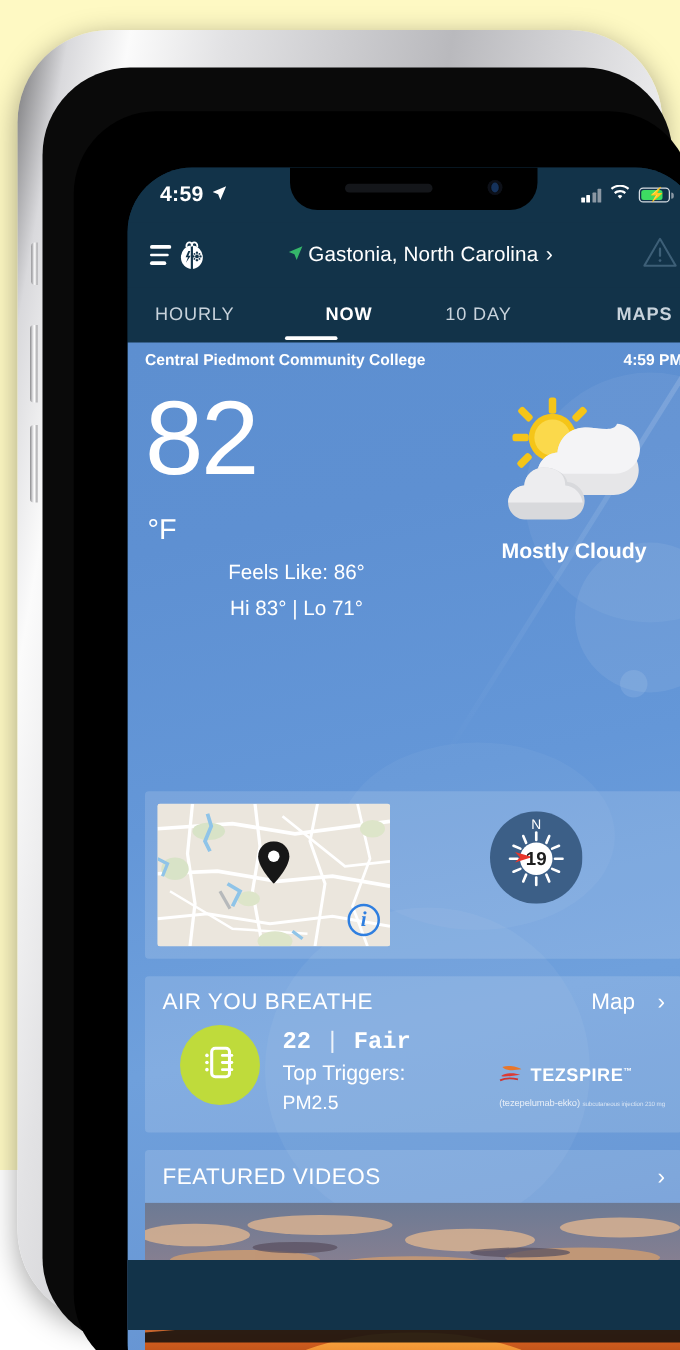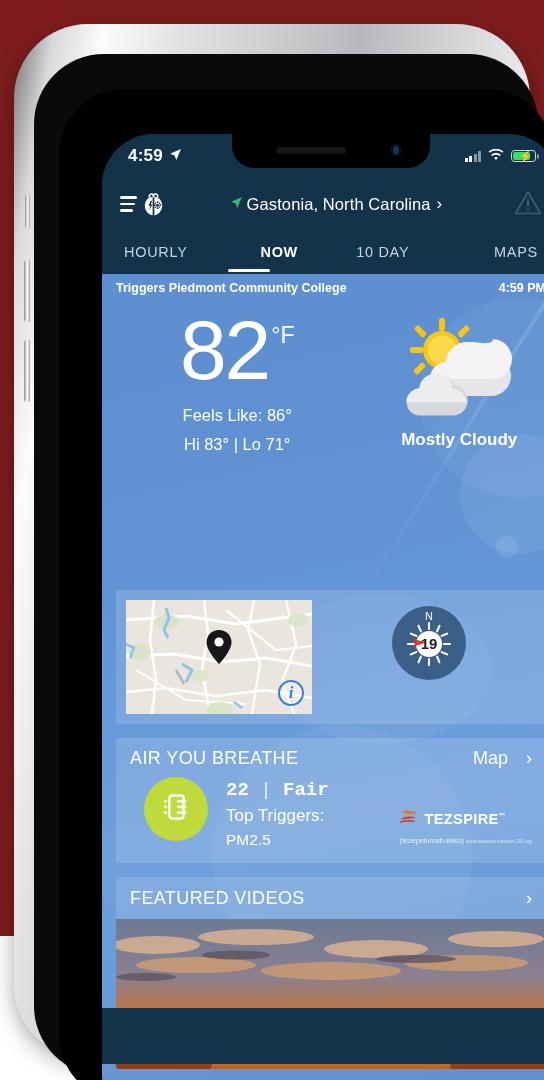--- a/index.html
+++ b/index.html
@@ -4,21 +4,21 @@
 <style>
   * { box-sizing: border-box; margin: 0; padding: 0; }
   html, body {
     width: 544px; height: 1080px;
     background: #ffffff;
     font-family: "Liberation Sans", sans-serif;
     overflow: hidden;
   }
 
   
-  .stage { position: relative; width: 544px; height: 936px; background: #7f1d1d; }
+  .stage { position: relative; width: 544px; height: 936px; background: #fef9c3; }
 
   .phone-outer {
     position: absolute;
     left: 14px; top: 24px;
     width: 516px; height: 1034px;
     border-radius: 74px;
     background: linear-gradient(100deg,#6e6e70 0%,#d9d9dc 6%,#fbfbfb 13%,#e2e2e4 24%,#b9b9bd 50%,#e8e8ea 74%,#fdfdfd 86%,#cfcfd2 94%,#77777a 100%);
     box-shadow: 0 6px 22px rgba(0,0,0,.35);
   }
   .phone-mid {
@@ -114,21 +114,21 @@
   
   .tabs {
     height: 44px; background:#123349; flex:0 0 auto;
     display:flex; align-items:stretch; padding: 0 22px;
   }
   .tab {
     flex:1 1 0; display:flex; align-items:center; justify-content:center;
     color:#c8d3dc; font-size:14.5px; letter-spacing:.7px; position:relative;
   }
   .tab:first-child{ justify-content:flex-start; }
-  .tab:last-child{ justify-content:flex-end; }
+  .tab:last-child{ justify-content:flex-end;font-weight:bold; }
   .tab.active { color:#fff; font-weight:bold; }
   .tab.active::after {
     content:""; position:absolute; bottom:2px; left:0; width:42px; height:3.4px;
     background:#fff; border-radius:2px;
   }
 
   
   .content {
     flex: 1 1 auto; position: relative; overflow: hidden;
     background: linear-gradient(168deg,#5d8fd0 0%,#5e90d2 18%,#6497d8 42%,#6fa0dc 62%,#6a99d6 80%,#5f8ccb 100%);
@@ -146,21 +146,21 @@
   }
 
   .obs-bar {
     height: 28px; display:flex; align-items:center; justify-content:space-between;
     padding: 0 14px 0 14px; color:#fff; font-size:12.5px; font-weight:bold;
     position:relative; z-index:3;
   }
 
   .hero { position:relative; z-index:3; display:flex; padding: 4px 0 0 0; }
   .hero-left { width: 56%; padding-left: 14px; text-align:center; }
-  .temp-row { display:flex; align-items:flex-start; justify-content:center; }
+  .temp-row { display:flex; align-items:flex-start; justify-content:center;flex-direction:column; }
   .temp { font-size: 84px; line-height: 88px; color:#fff; font-weight: 300; letter-spacing:-2px; }
   .unit { font-size: 23px; color:#fff; margin-top: 16px; margin-left: 2px; font-weight:400; }
   .feels { color:#fff; font-size:16.5px; margin-top: 12px; }
   .hilo  { color:#fff; font-size:16.5px; margin-top: 10px; }
 
   .hero-right { flex:1; text-align:center; padding-top: 6px; }
   .cond { color:#fff; font-size:17px; font-weight:bold; margin-top: 4px; }
 
   
   .card {
@@ -348,21 +348,21 @@
 
             <div class="content">
               <div class="streak"></div>
               <div class="flare f3"></div>
               <div class="flare f1"></div>
               <div class="flare f2"></div>
               <div class="flare f4"></div>
               <div class="flare f5"></div>
 
               <div class="obs-bar">
-                <span>Triggers Piedmont Community College</span>
+                <span>Central Piedmont Community College</span>
                 <span>4:59 PM</span>
               </div>
 
               <div class="hero">
                 <div class="hero-left">
                   <div class="temp-row">
                     <span class="temp">82</span>
                     <span class="unit">°F</span>
                   </div>
                   <div class="feels">Feels Like: 86°</div>

